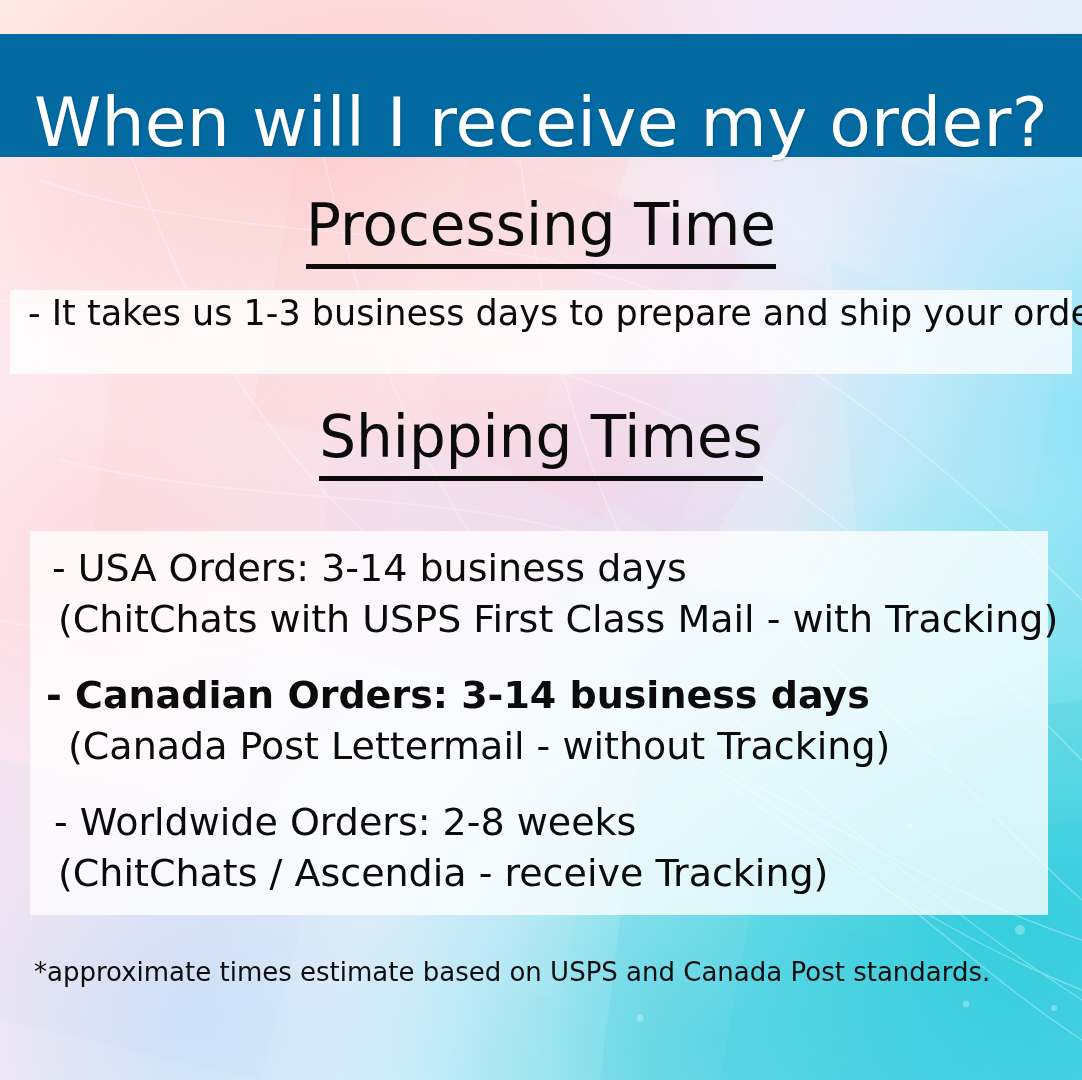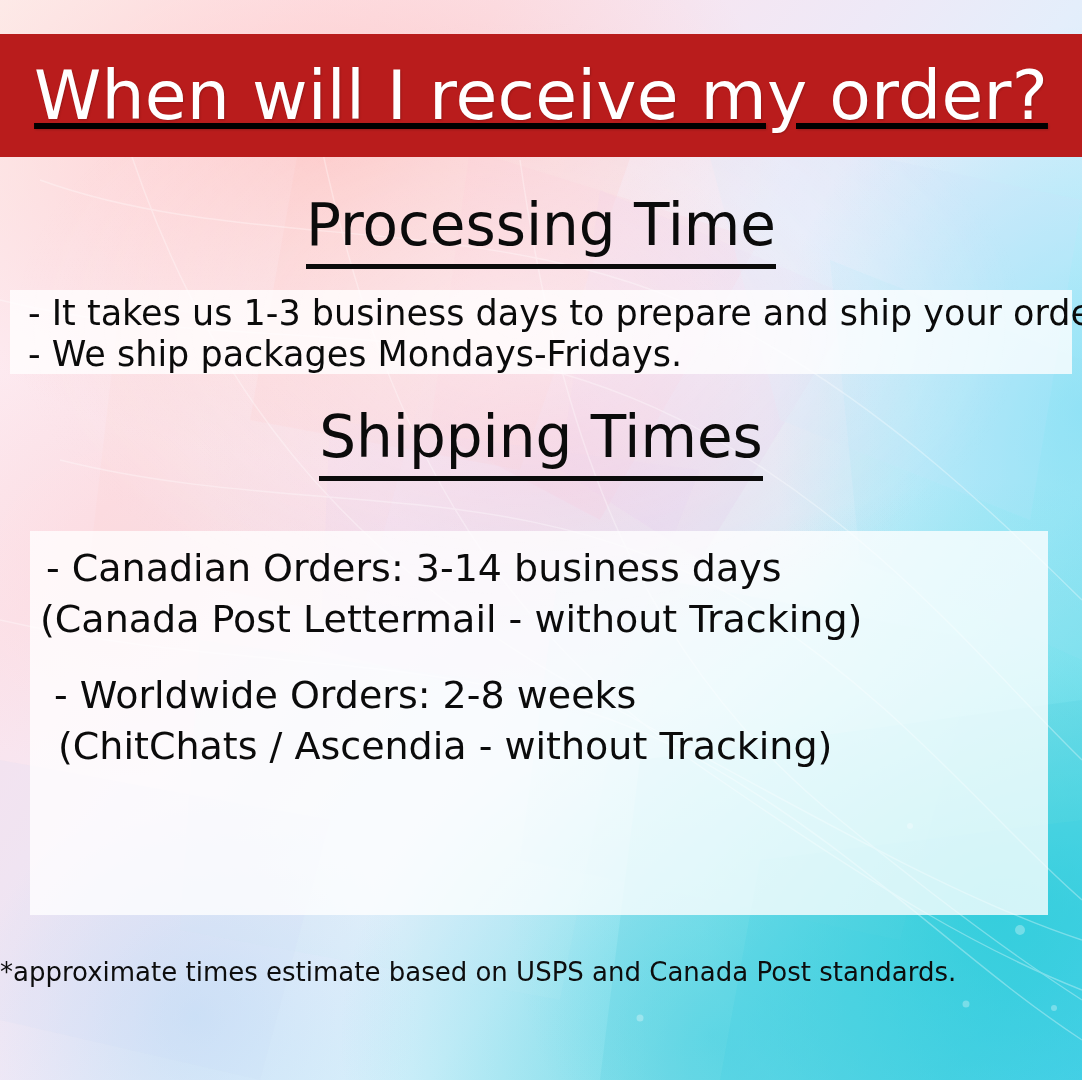--- a/index.html
+++ b/index.html
@@ -56,26 +56,25 @@
     background: radial-gradient(ellipse 700px 420px at 48% 30%, rgba(255,255,255,0.50) 0%, rgba(255,255,255,0) 72%);
   }
 
   
   .header-bar {
     position: absolute;
     left: 0;
     top: 34px;
     width: 1082px;
     height: 123px;
-    background: #b91c1c;
+    background: #0369a1;
     display: flex;
-    align-items: center;
+    align-items: flex-end;
     justify-content: center;
     box-sizing: border-box;
-    text-decoration: underline;
   }
   .header-title {
     color: #ffffff;
     font-size: 68px;
     line-height: 1;
     font-weight: 400;
     letter-spacing: 0.2px;
     white-space: nowrap;
     text-shadow: 1px 1px 2px rgba(0,0,0,0.18);
   }
@@ -128,35 +127,36 @@
   .ship-line {
     color: #0b0b0b;
     font-size: 38px;
     line-height: 51px;
     white-space: nowrap;
   }
   .ship-group { margin-bottom: 25px; }
   .ship-group:last-child { margin-bottom: 16px; }
   .ind-1 { padding-left: 12px; }
   .ind-2 { padding-left: 18px; }
-  .ind-3 { padding-left: 0px; }
-  .ind-4 { padding-left: 6px; }
+  .ind-3 { padding-left: 0px; margin-left: 28px; }
+  .ind-4 { padding-left: 6px; font-weight: bold; }
   .ind-5 { padding-left: 14px; }
   .ind-6 { padding-left: 18px; }
 
   
   .footnote {
     position: absolute;
     left: 0;
     top: 955px;
     width: 898px;
     text-align: center;
     color: #0d0d0d;
     font-size: 26px;
     line-height: 34px;
+    padding-left: 34px;
   }
   .footnote div { white-space: nowrap; }
 </style>
 </head>
 <body>
 
 <div id="poster">
 
   <div class="bg-layer bg-base"></div>
   <div class="bg-layer bg-warm"></div>
@@ -202,38 +202,41 @@
   <div class="header-bar">
     <div class="header-title">When will I receive my order?</div>
   </div>
 
   <div class="section-heading" id="heading-processing">
     <span>Processing Time</span>
   </div>
 
   <div class="text-panel" id="panel-processing">
     <div class="body-line">- It takes us 1-3 business days to prepare and ship your order.</div>
-    <div class="body-line">- We ship packages Mondays-Fridays.</div>
   </div>
 
   <div class="section-heading" id="heading-shipping">
     <span>Shipping Times</span>
   </div>
 
   <div class="text-panel" id="panel-shipping">
 
+    <div class="ship-group">
+      <div class="ship-line ind-1">- USA Orders: 3-14 business days</div>
+      <div class="ship-line ind-2">(ChitChats with USPS First Class Mail - with Tracking)</div>
+    </div>
 
     <div class="ship-group">
       <div class="ship-line ind-4">- Canadian Orders: 3-14 business days</div>
       <div class="ship-line ind-3">(Canada Post Lettermail - without Tracking)</div>
     </div>
 
     <div class="ship-group">
       <div class="ship-line ind-5">- Worldwide Orders: 2-8 weeks</div>
-      <div class="ship-line ind-6">(ChitChats / Ascendia - without Tracking)</div>
+      <div class="ship-line ind-6">(ChitChats / Ascendia - receive Tracking)</div>
     </div>
   </div>
 
   <div class="footnote">
     <div>*approximate times estimate based on USPS and Canada Post standards.</div>
   </div>
 
 </div>
 
 </body></html>

